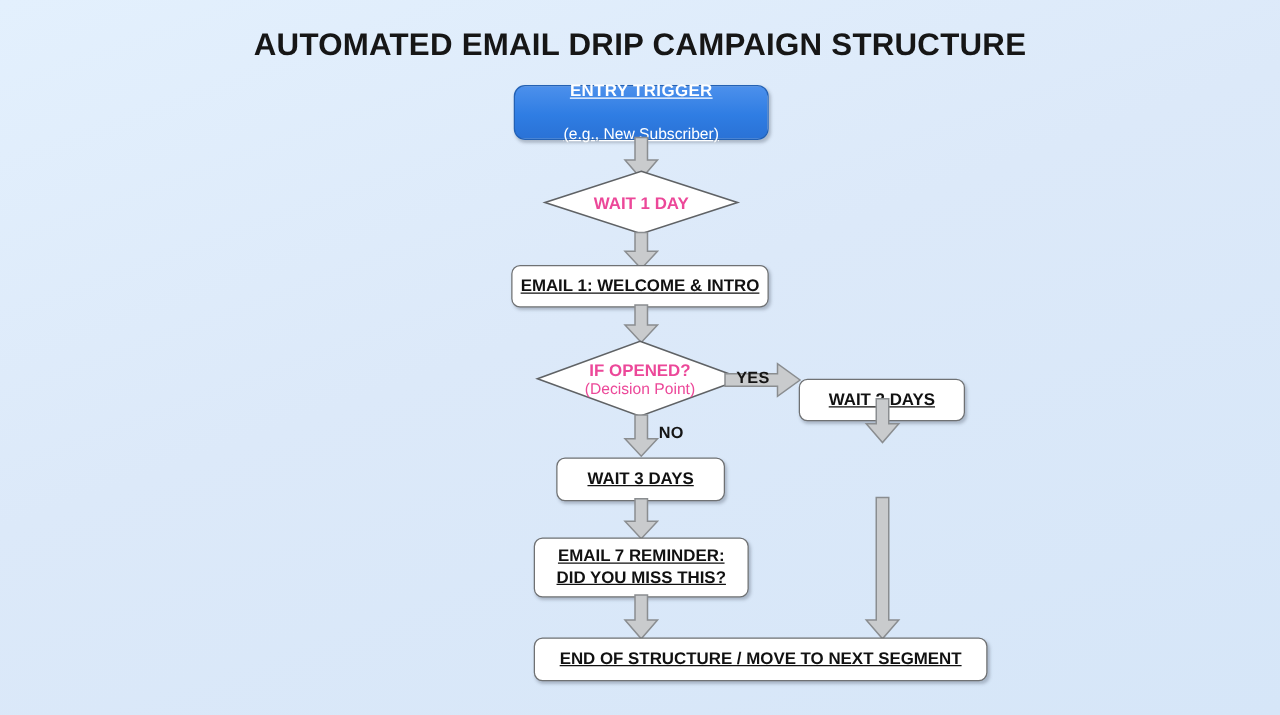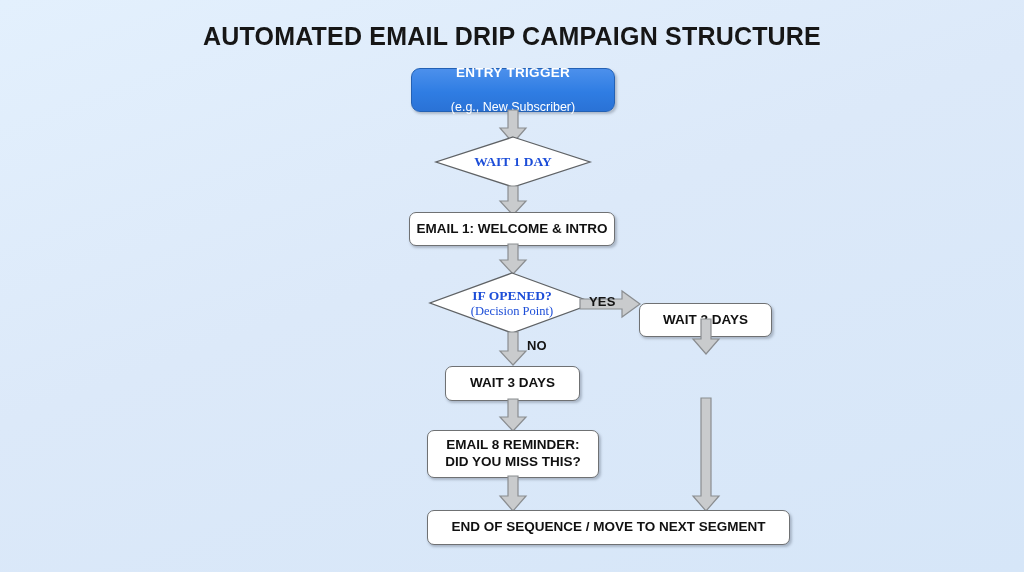--- a/index.html
+++ b/index.html
@@ -40,20 +40,21 @@
     color: #111111;
   }
   .box {
     background: #ffffff;
     border: 1.3px solid #6f7173;
     border-radius: 7px;
     box-shadow: 1.5px 2px 2.5px rgba(60,70,85,0.30);
     font-size: 13.5px;
     font-weight: bold;
     line-height: 1.25;
+    text-decoration: underline;
   }
   .box.entry {
     background: linear-gradient(180deg, #4c90ec 0%, #2f7de3 55%, #2a72d6 100%);
     border: 1.3px solid #2361b4;
     border-radius: 9px;
     color: #ffffff;
   }
   .entry .line1 {
     font-size: 13.5px;
     font-weight: bold;
@@ -77,23 +78,22 @@
     position: absolute;
     left: 0;
     top: 0;
     width: 100%;
     height: 100%;
     display: flex;
     flex-direction: column;
     align-items: center;
     justify-content: center;
     text-align: center;
-    color: #1d4ed8;
+    color: #ec4899;
     pointer-events: none;
-    font-family: Liberation Serif, serif;
   }
   .diamond-label .line1 {
     font-size: 13.5px;
     font-weight: bold;
   }
   .diamond-label .line2 {
     font-size: 12.5px;
     font-weight: normal;
     margin-top: 0px;
   }
@@ -187,25 +187,25 @@
 
   <div class="node box" style="left:445px; top:366px; width:135px; height:35px;">
     <div>WAIT 3 DAYS</div>
   </div>
 
   <svg class="arrow" style="left:498px; top:399px;" width="30" height="33">
     <polygon class="arrow-shape" points="10,0 20,0 20,18 28,18 15,32 2,18 10,18"></polygon>
   </svg>
 
   <div class="node box" style="left:427px; top:430px; width:172px; height:48px;">
-    <div>EMAIL 8 REMINDER:</div>
+    <div>EMAIL 7 REMINDER:</div>
     <div>DID YOU MISS THIS?</div>
   </div>
 
   <svg class="arrow" style="left:498px; top:476px;" width="30" height="36">
     <polygon class="arrow-shape" points="10,0 20,0 20,20 28,20 15,35 2,20 10,20"></polygon>
   </svg>
 
   <div class="node box" style="left:427px; top:510px; width:363px; height:35px;">
-    <div>END OF SEQUENCE / MOVE TO NEXT SEGMENT</div>
+    <div>END OF STRUCTURE / MOVE TO NEXT SEGMENT</div>
   </div>
 
 </div>
 
 </body></html>

